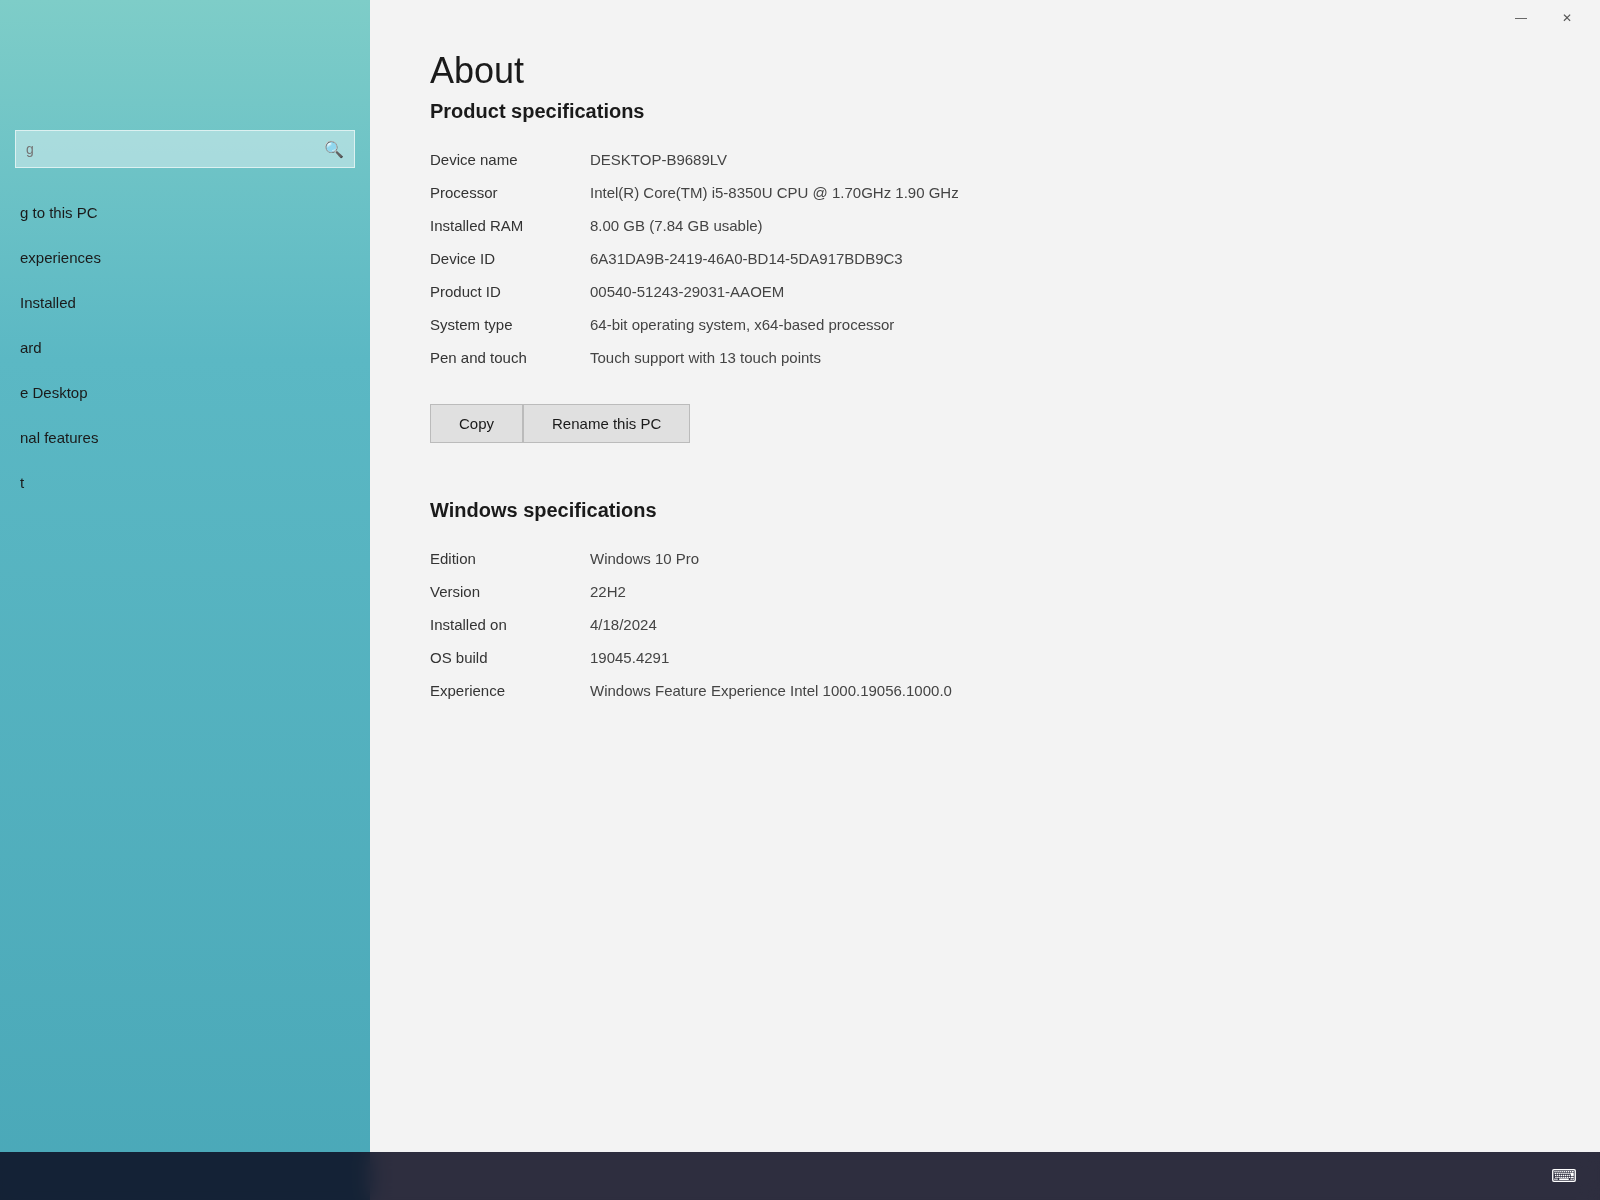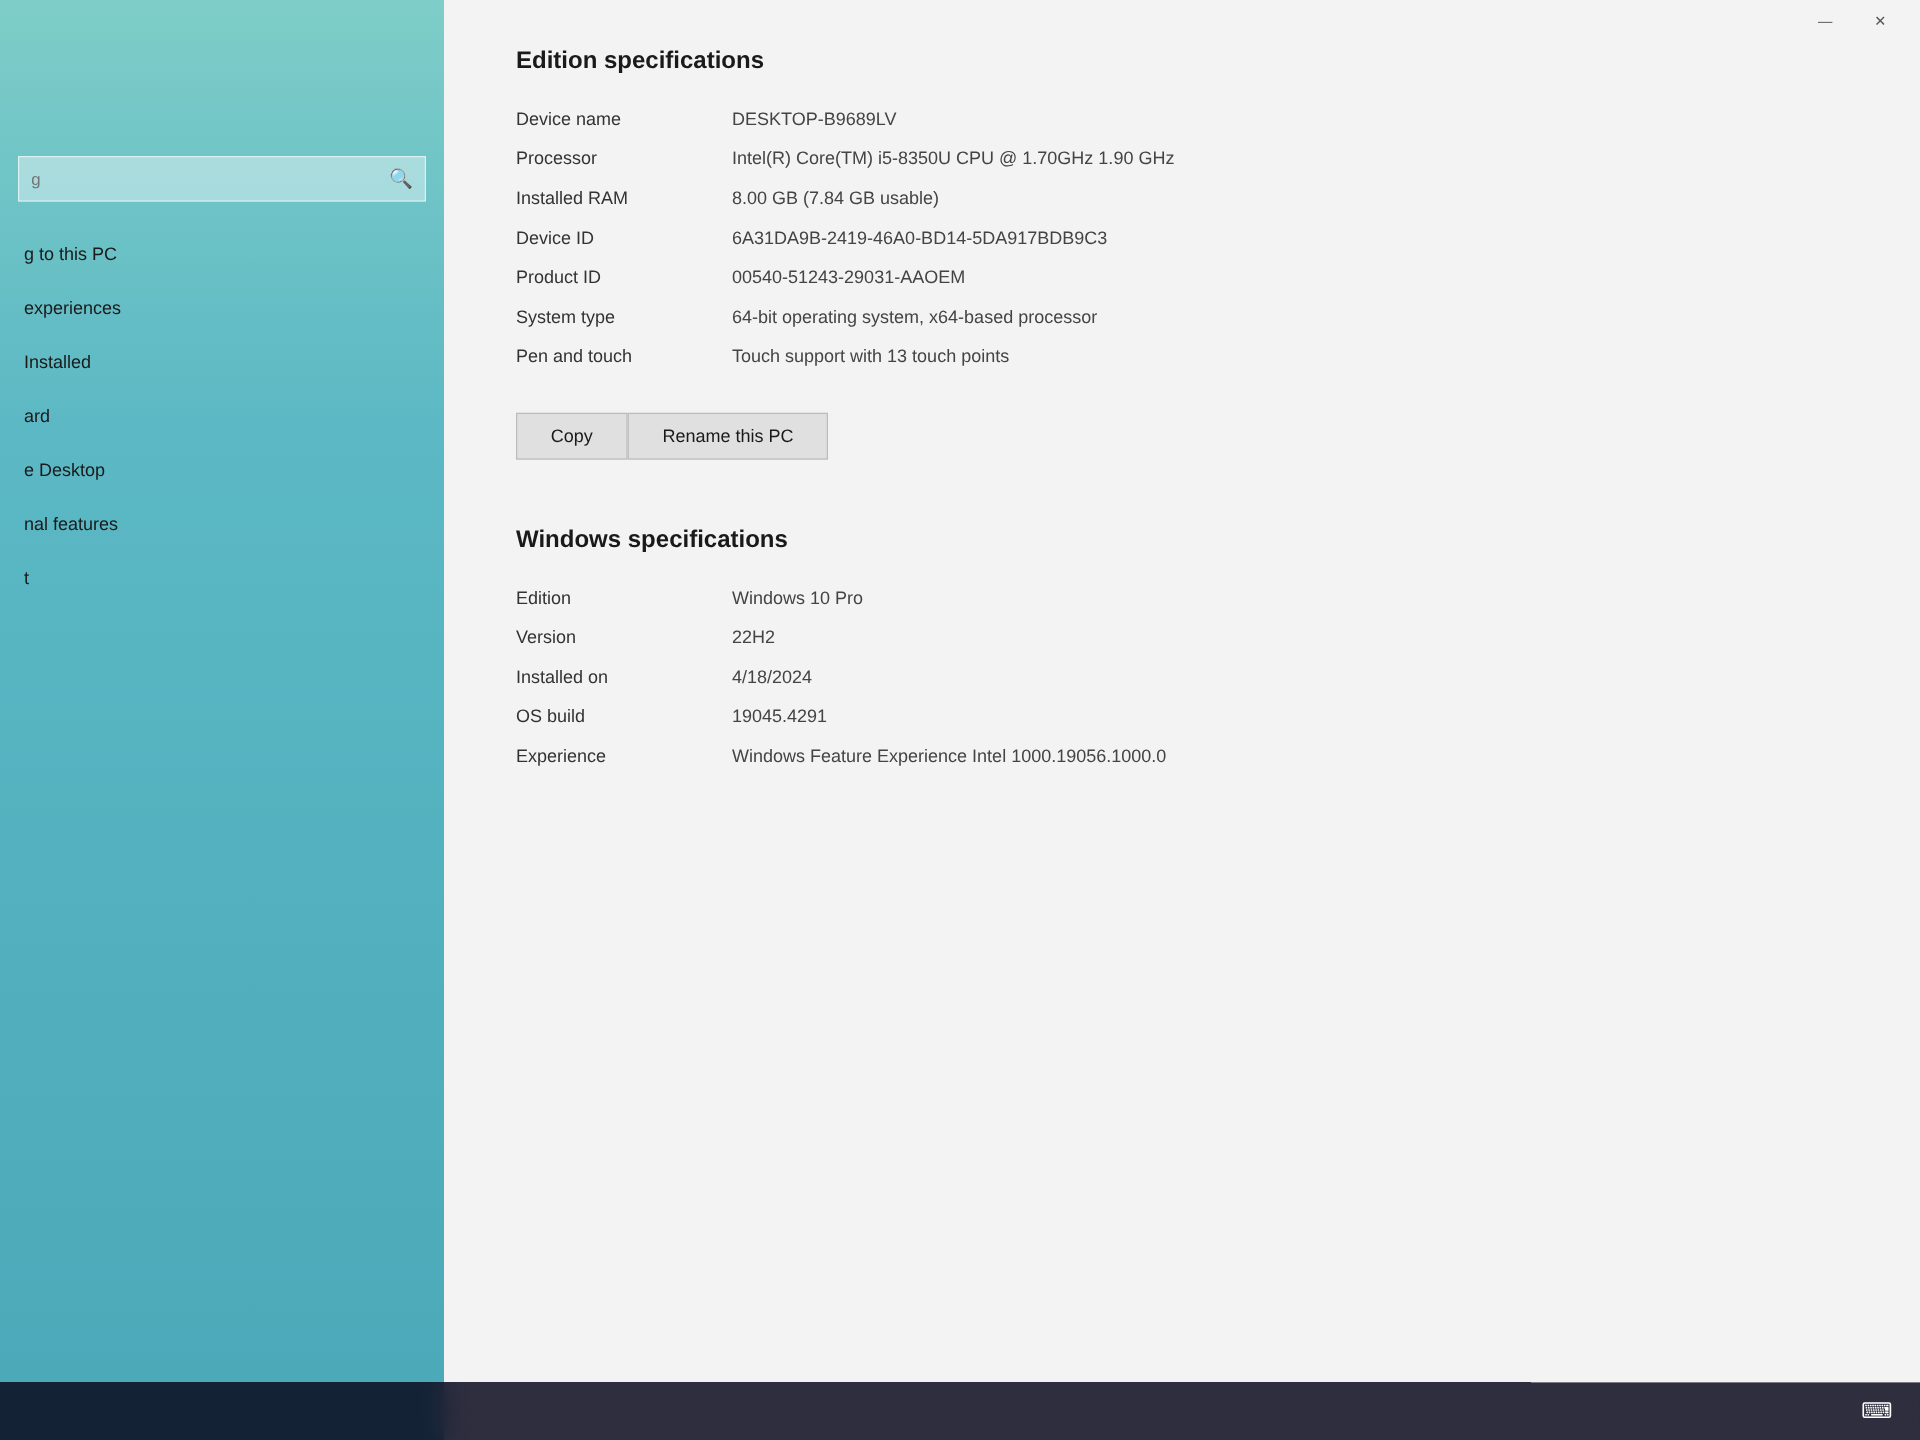--- a/index.html
+++ b/index.html
@@ -128,21 +128,20 @@
     }
 
     .spec-table {
       width: 100%;
       margin-bottom: 30px;
     }
 
     .spec-row {
       display: flex;
       padding: 8px 0;
-      gap: 20px;
     }
 
     .spec-label {
       width: 160px;
       min-width: 160px;
       font-size: 15px;
       color: #333;
       font-weight: 400;
     }
 
@@ -267,22 +266,23 @@
 <div class="title-bar">
   <div class="title-bar-btn minimize">
     <span>—</span>
   </div>
   <div class="title-bar-btn close">
     <span>✕</span>
   </div>
 </div>
 
 <div class="main-panel">
-
-  <h2 class="section-title">Edition specifications</h2>
+  <h1 class="page-title">About</h1>
+
+  <h2 class="section-title">Product specifications</h2>
 
   <div class="spec-table">
     <div class="spec-row">
       <span class="spec-label">Device name</span>
       <span class="spec-value">DESKTOP-B9689LV</span>
     </div>
     <div class="spec-row">
       <span class="spec-label">Processor</span>
       <span class="spec-value">Intel(R) Core(TM) i5-8350U CPU @ 1.70GHz  1.90 GHz</span>
     </div>

